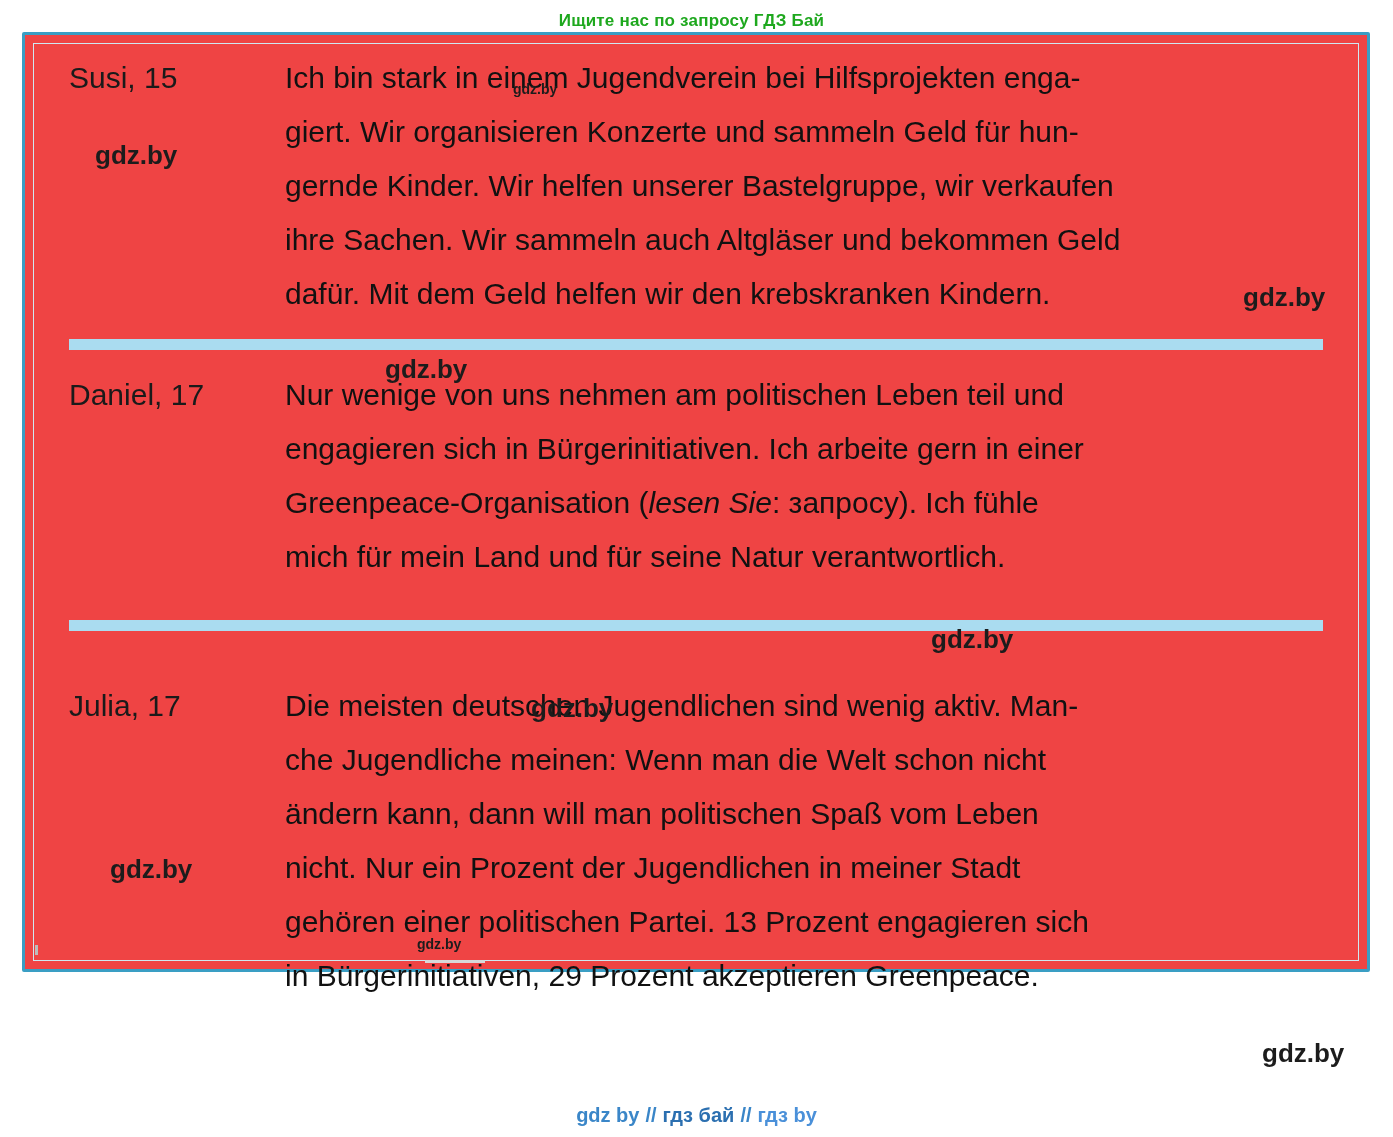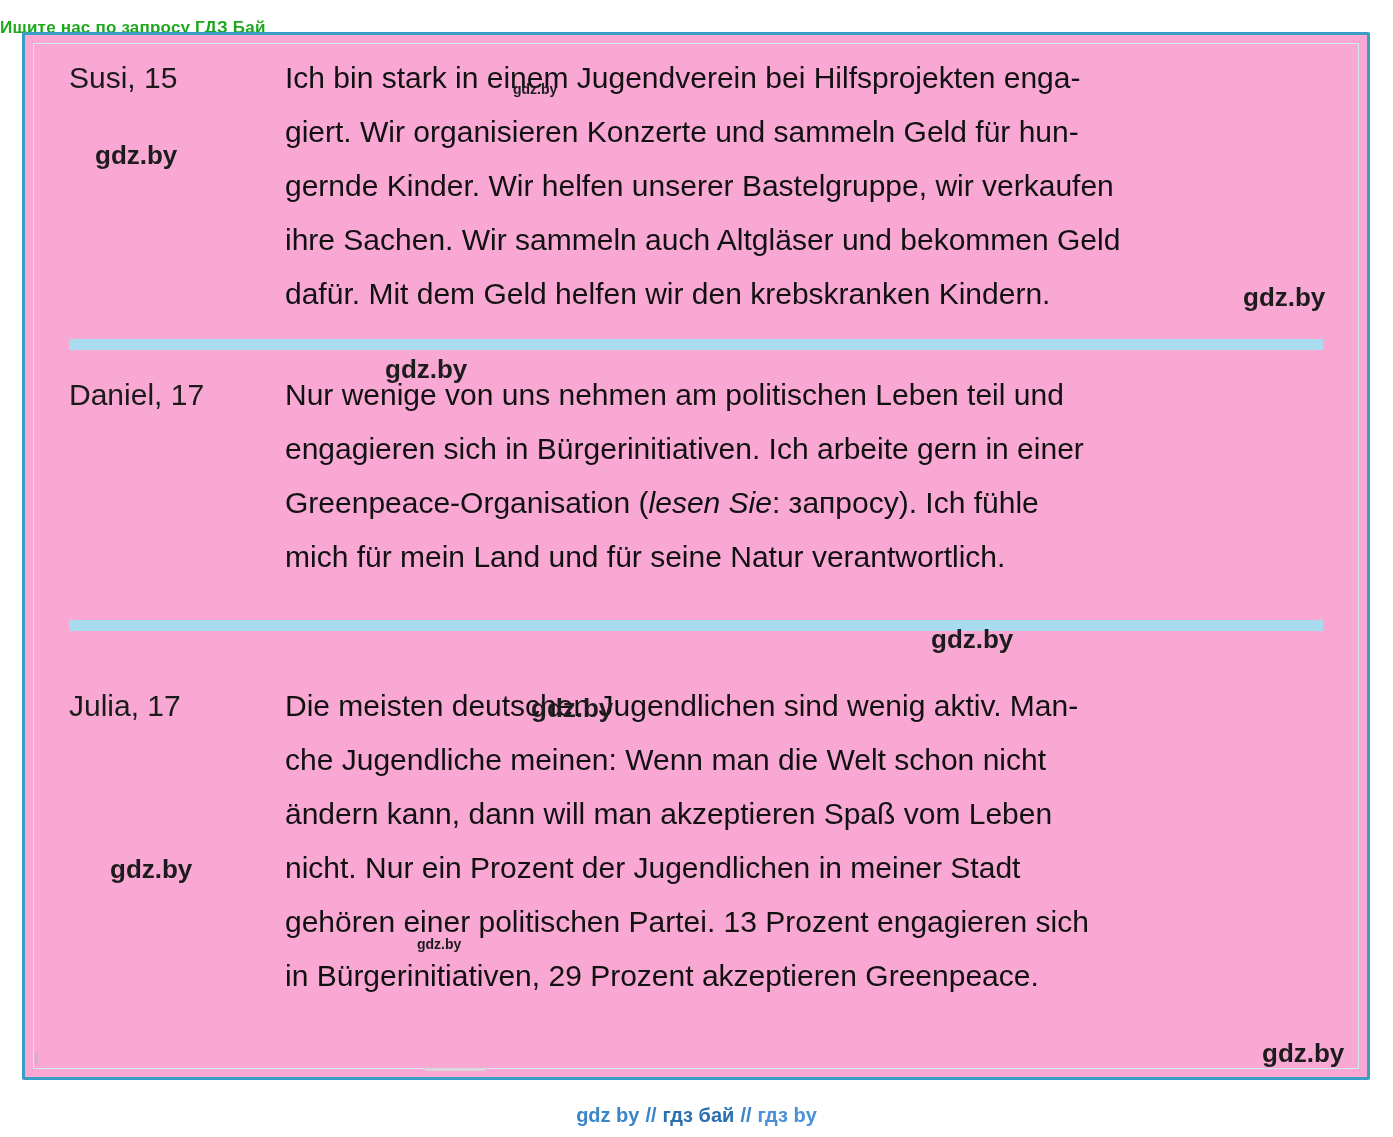--- a/index.html
+++ b/index.html
@@ -11,43 +11,43 @@
     height: 1137px;
     background: #ffffff;
     font-family: "Liberation Sans", sans-serif;
     position: relative;
     overflow: hidden;
   }
 
   
   .top-banner {
     position: absolute;
-    top: 15px;
+    top: 8px;
     left: 0;
     width: 1383px;
     height: 26px;
-    text-align: left;
+    text-align: center;
     font-size: 17px;
     font-weight: bold;
     color: #1ea81e;
     line-height: 26px;
     letter-spacing: 0.2px;
   }
 
   
   .page-frame {
     position: absolute;
     left: 22px;
     top: 32px;
     width: 1348px;
-    height: 1048px;
+    height: 940px;
     border: 3px solid #3a9ec4;
     border-radius: 2px;
     box-sizing: border-box;
-    background: #f9a8d4;
+    background: #ef4444;
   }
   .frame-inner-line {
     position: absolute;
     left: 8px;
     top: 8px;
     right: 8px;
     bottom: 8px;
     border: 1px solid #cfe8f2;
     box-sizing: border-box;
   }
@@ -175,21 +175,21 @@
       </div>
     </div>
 
     <div class="separator" style="margin-top:36px;"></div>
 
     <div class="row" style="margin-top:48px;">
       <div class="name-col">Julia, 17</div>
       <div class="text-col">
         <div>Die meisten deutschen Jugendlichen sind wenig aktiv. Man-</div>
         <div>che Jugendliche meinen: Wenn man die Welt schon nicht</div>
-        <div>ändern kann, dann will man akzeptieren Spaß vom Leben</div>
+        <div>ändern kann, dann will man politischen Spaß vom Leben</div>
         <div>nicht. Nur ein Prozent der Jugendlichen in meiner Stadt</div>
         <div>gehören einer politischen Partei. 13 Prozent engagieren sich</div>
         <div class="last-line">in Bürgerinitiativen, 29 Prozent akzeptieren Greenpeace.</div>
       </div>
     </div>
 
   </div>
 
   <div class="edge-dot" style="left:10px; bottom:14px; width:3px; height:10px;"></div>
   <div class="edge-dot" style="left:400px; bottom:6px; width:60px; height:3px; background:#d8d8d8;"></div>

